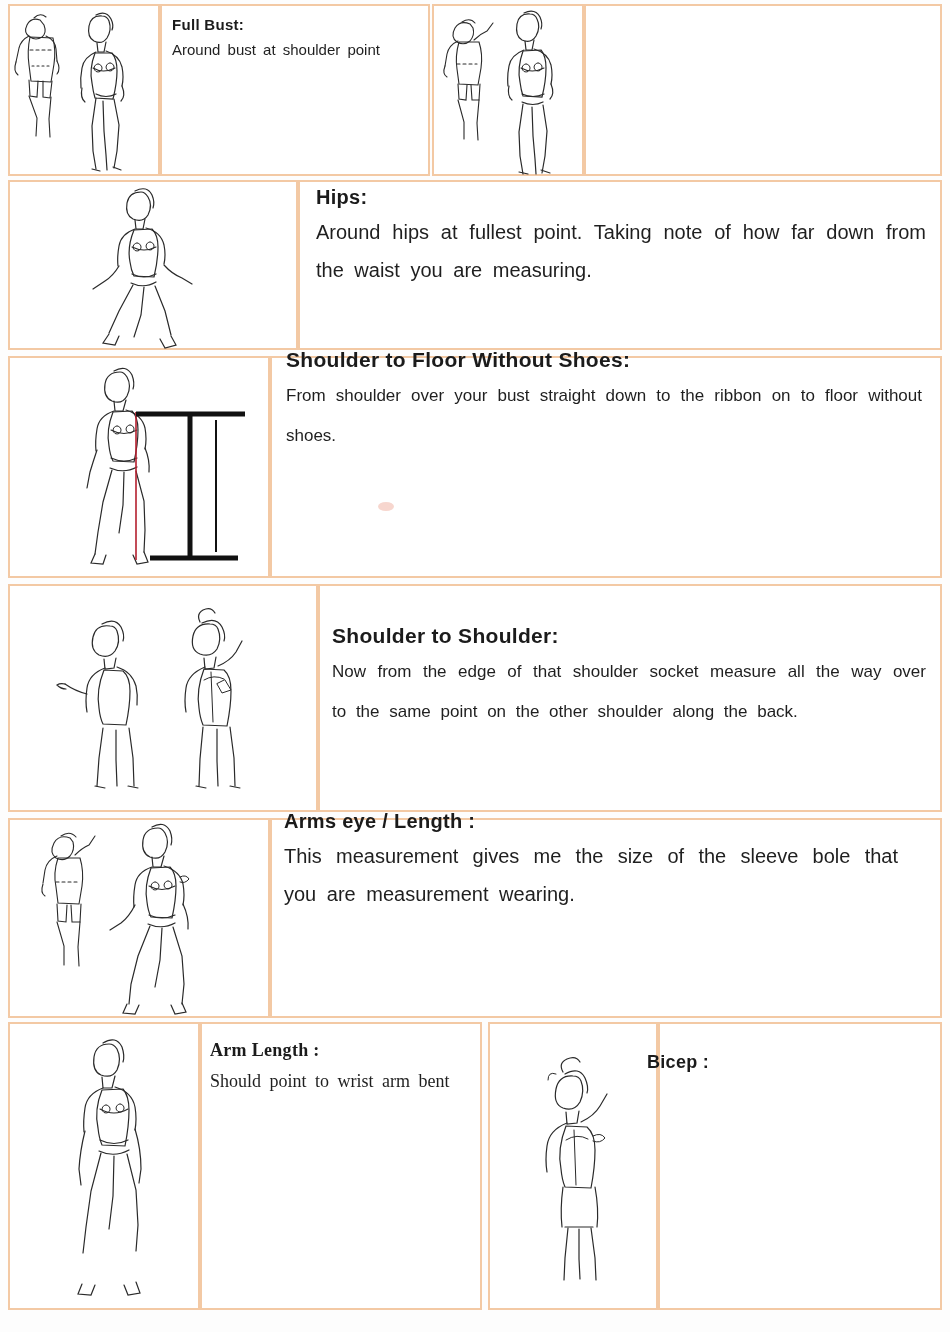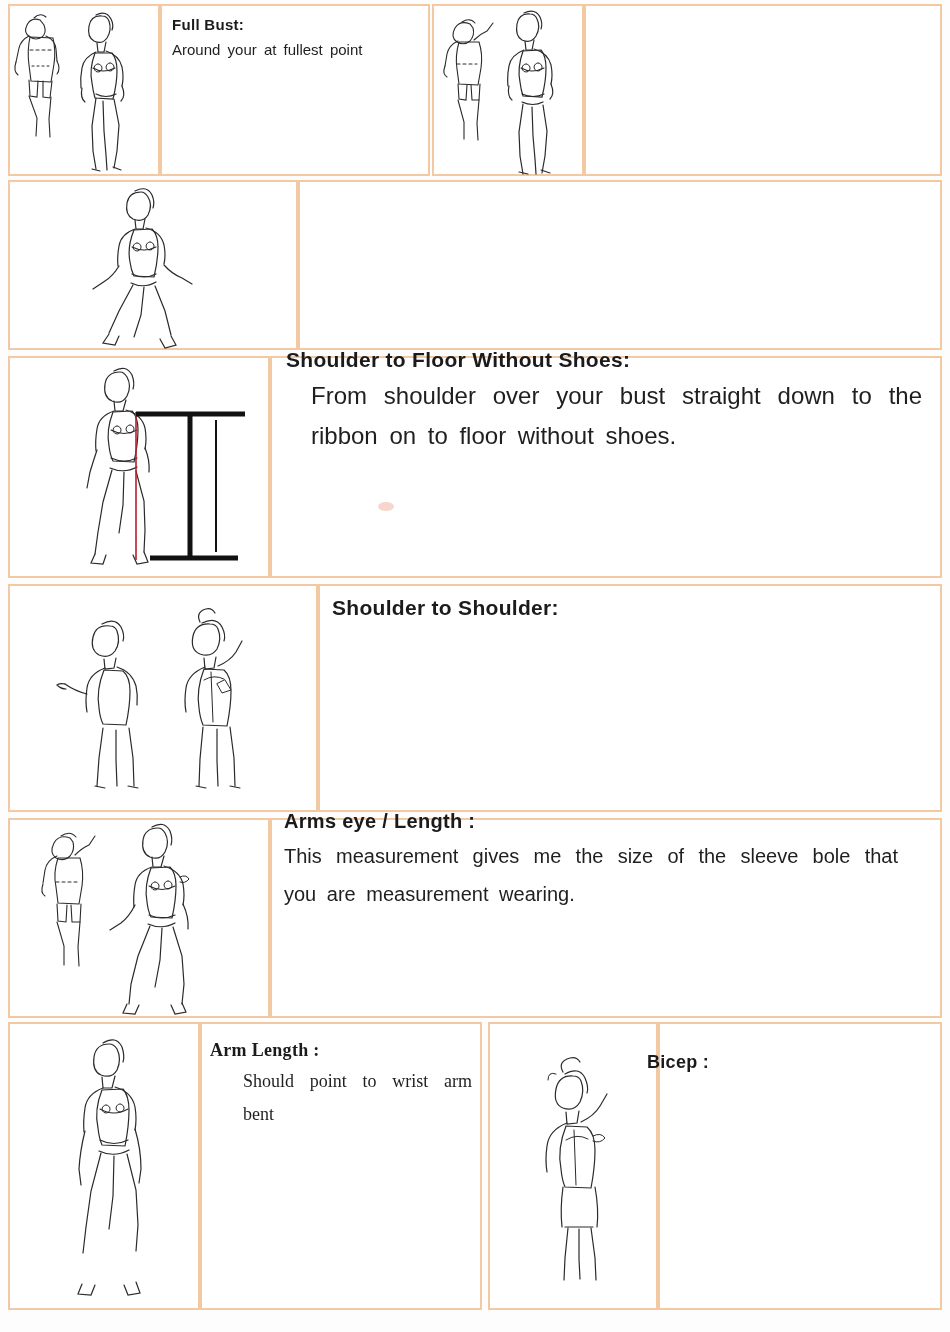--- a/index.html
+++ b/index.html
@@ -54,24 +54,24 @@
   }
 
   
   .s-sm .ttl { font-size: 15px; }
   .s-sm .body { font-size: 15px; line-height: 26px; word-spacing: 3px; }
 
   .s-lg .ttl { font-size: 20px; }
   .s-lg .body { font-size: 20px; line-height: 38px; word-spacing: 5px; }
 
   .s-xl .ttl { font-size: 21px; }
-  .s-xl .body { font-size: 24px; line-height: 40px; word-spacing: 5px; margin-left: 25px; }
+  .s-xl .body { font-size: 17px; line-height: 40px; word-spacing: 5px; }
 
   .s-mm .ttl { font-size: 18px; }
-  .s-mm .body { font-size: 18px; line-height: 33px; word-spacing: 4px; margin-left: 33px; }
+  .s-mm .body { font-size: 18px; line-height: 33px; word-spacing: 4px; }
 
   .smudge {
     position: absolute;
     width: 16px; height: 9px;
     background: #f6cfc6;
     border-radius: 50%;
     opacity: .85;
   }
 </style>
 </head>
@@ -118,21 +118,21 @@
           <path d="M82 163 l8 2"></path>
           <path d="M103 161 l8 3"></path>
         </g>
       </svg>
     </div>
   </div>
 
   <div class="panel" style="left:160px; top:4px; width:270px; height:172px;"></div>
   <div class="textblock s-sm" style="left:172px; top:16px; width:248px;">
     <div class="ttl">Full Bust:</div>
-    <div class="body">Around  your  at  fullest  point</div>
+    <div class="body">Around  bust  at  shoulder  point</div>
   </div>
 
   <div class="panel" style="left:432px; top:4px; width:152px; height:172px;">
     <div class="fig" style="left:0; top:0; width:150px; height:170px;">
       <svg width="150" height="170" viewBox="0 0 150 170">
         <g fill="none" stroke="#2a2a2a" stroke-width="1.1" stroke-linecap="round">
 
           <path d="M36 18 q-10 -4 -15 4 q-5 9 2 14 q7 4 13 -1 q5 -6 3 -13 z"></path>
           <path d="M28 16 q8 -5 13 1"></path>
           <path d="M24 35 q-9 4 -11 13 l-2 12"></path>
@@ -193,20 +193,24 @@
           <path d="M90 102 l10 25 l6 24"></path>
           <path d="M79 103 l-3 28 l-7 22"></path>
           <path d="M44 150 l-6 9 l12 2 l4 -9"></path>
           <path d="M106 152 l5 9 l-11 3 l-5 -9"></path>
         </g>
       </svg>
     </div>
   </div>
 
   <div class="panel" style="left:298px; top:180px; width:644px; height:170px;"></div>
+  <div class="textblock s-lg" style="left:316px; top:186px; width:610px;">
+    <div class="ttl">Hips:</div>
+    <div class="body">Around  hips  at  fullest  point.  Taking  note  of  how  far  down  from  the  waist  you  are  measuring.</div>
+  </div>
 
   <div class="panel" style="left:8px; top:356px; width:262px; height:222px;">
     <div class="fig" style="left:30px; top:4px; width:230px; height:214px;">
       <svg width="230" height="214" viewBox="0 0 230 214">
         <g fill="none" stroke="#2a2a2a" stroke-width="1.2" stroke-linecap="round">
           <path d="M80 10 q-13 0 -15 12 q-2 13 7 17 q10 4 15 -5 q5 -10 0 -19 q-3 -5 -7 -5 z"></path>
           <path d="M74 9 q12 -7 18 4 q3 8 1 14"></path>
           <path d="M86 38 l-3 11 l-8 0 l-1 -10"></path>
           <path d="M74 49 q-15 5 -17 18 q-2 12 -1 22"></path>
           <path d="M86 48 q16 5 19 18 q2 11 0 21"></path>
@@ -283,22 +287,23 @@
           <path d="M180 121 l4 31 l1 28"></path>
           <path d="M167 123 l0 32 l1 25"></path>
           <path d="M146 180 l10 2"></path>
           <path d="M180 180 l10 2"></path>
         </g>
       </svg>
     </div>
   </div>
 
   <div class="panel" style="left:318px; top:584px; width:624px; height:228px;"></div>
-  <div class="textblock s-xl" style="left:332px; top:596px; width:594px;">
+  <div class="textblock s-xl" style="left:332px; top:624px; width:594px;">
     <div class="ttl">Shoulder to Shoulder:</div>
+    <div class="body">Now  from  the  edge  of  that  shoulder  socket  measure  all  the  way  over  to  the  same  point  on  the  other  shoulder  along  the  back.</div>
   </div>
 
   <div class="panel" style="left:8px; top:818px; width:262px; height:200px;">
     <div class="fig" style="left:20px; top:0; width:240px; height:196px;">
       <svg width="240" height="196" viewBox="0 0 240 196">
         <g fill="none" stroke="#2a2a2a" stroke-width="1.1" stroke-linecap="round">
 
           <path d="M40 18 q-11 -4 -16 5 q-5 10 2 15 q8 4 14 -2 q5 -6 3 -14 z"></path>
           <path d="M31 16 q9 -6 15 1"></path>
           <path d="M27 36 q-10 4 -12 14 l-2 13"></path>

